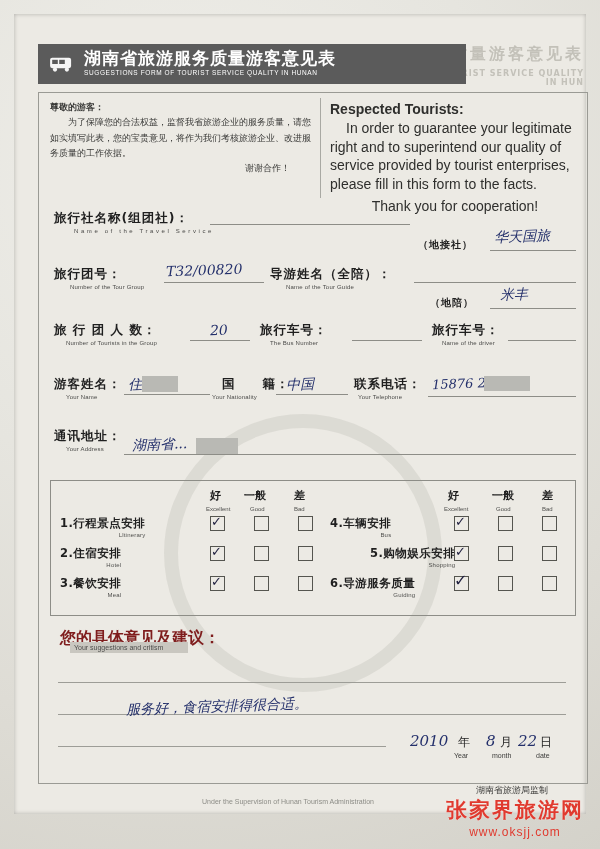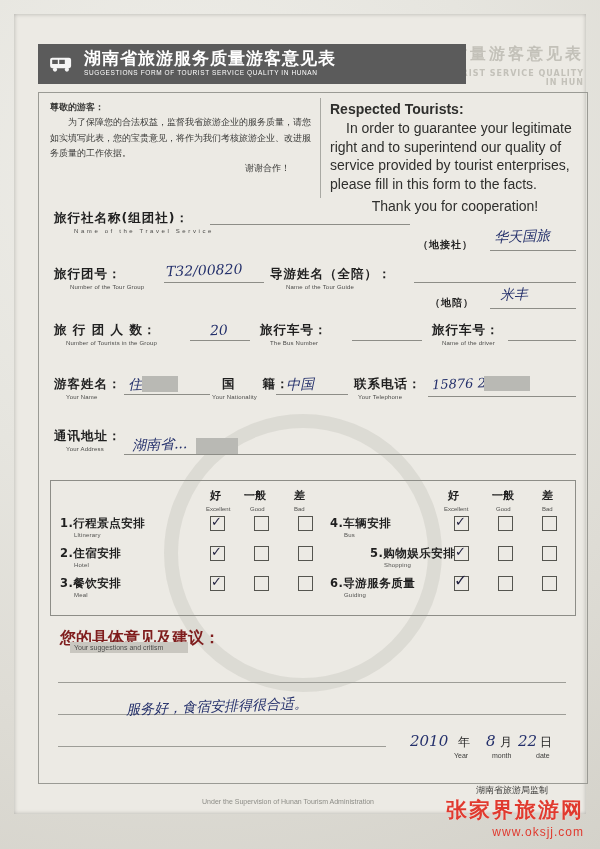--- a/index.html
+++ b/index.html
@@ -104,21 +104,21 @@
     position:absolute;left:36px;top:466px;width:524px;height:134px;
     border:1px solid #8d8d87;
   }
   .rhead{
     position:absolute;font-family:"DejaVu Sans", sans-serif;
     font-size:11px;font-weight:bold;color:#1f1f1f;
   }
   .rsub{position:absolute;font-size:6px;color:#50504e;}
   .ritem{
     position:absolute;font-family:"DejaVu Sans", sans-serif;
-    font-size:11.5px;font-weight:bold;color:#1f1f1f;letter-spacing:.5px;
+    font-size:11.5px;font-weight:bold;color:#1f1f1f;letter-spacing:.5px;text-align:right;
   }
   .ritem .en{
     display:block;font-size:6px;font-weight:normal;color:#50504e;
     letter-spacing:.2px;margin-left:14px;margin-top:1px;
     font-family:"Liberation Sans", sans-serif;
   }
   .box{
     position:absolute;width:13px;height:13px;border:1px solid #55554f;background:transparent;
   }
   .tick{
@@ -146,21 +146,21 @@
     position:absolute;left:0;top:784px;width:548px;text-align:center;
     font-size:7px;color:#8d8d87;
   }
   .wm-circle{
     position:absolute;left:150px;top:400px;width:250px;height:250px;
     border:14px solid rgba(160,160,152,.20);border-radius:50%;
     pointer-events:none;
   }
   
   .brand{
-    position:absolute;right:16px;bottom:10px;text-align:right;
+    position:absolute;right:16px;bottom:10px;text-align:center;
   }
   .brand .b1{
     font-family:"DejaVu Sans", sans-serif;font-size:21px;font-weight:bold;
     color:#e03a2f;letter-spacing:2px;
     text-shadow:0 0 1px #fff;
   }
   .brand .b2{
     font-family:"Liberation Sans", sans-serif;font-size:12px;color:#e03a2f;
     letter-spacing:1px;margin-top:1px;
   }

